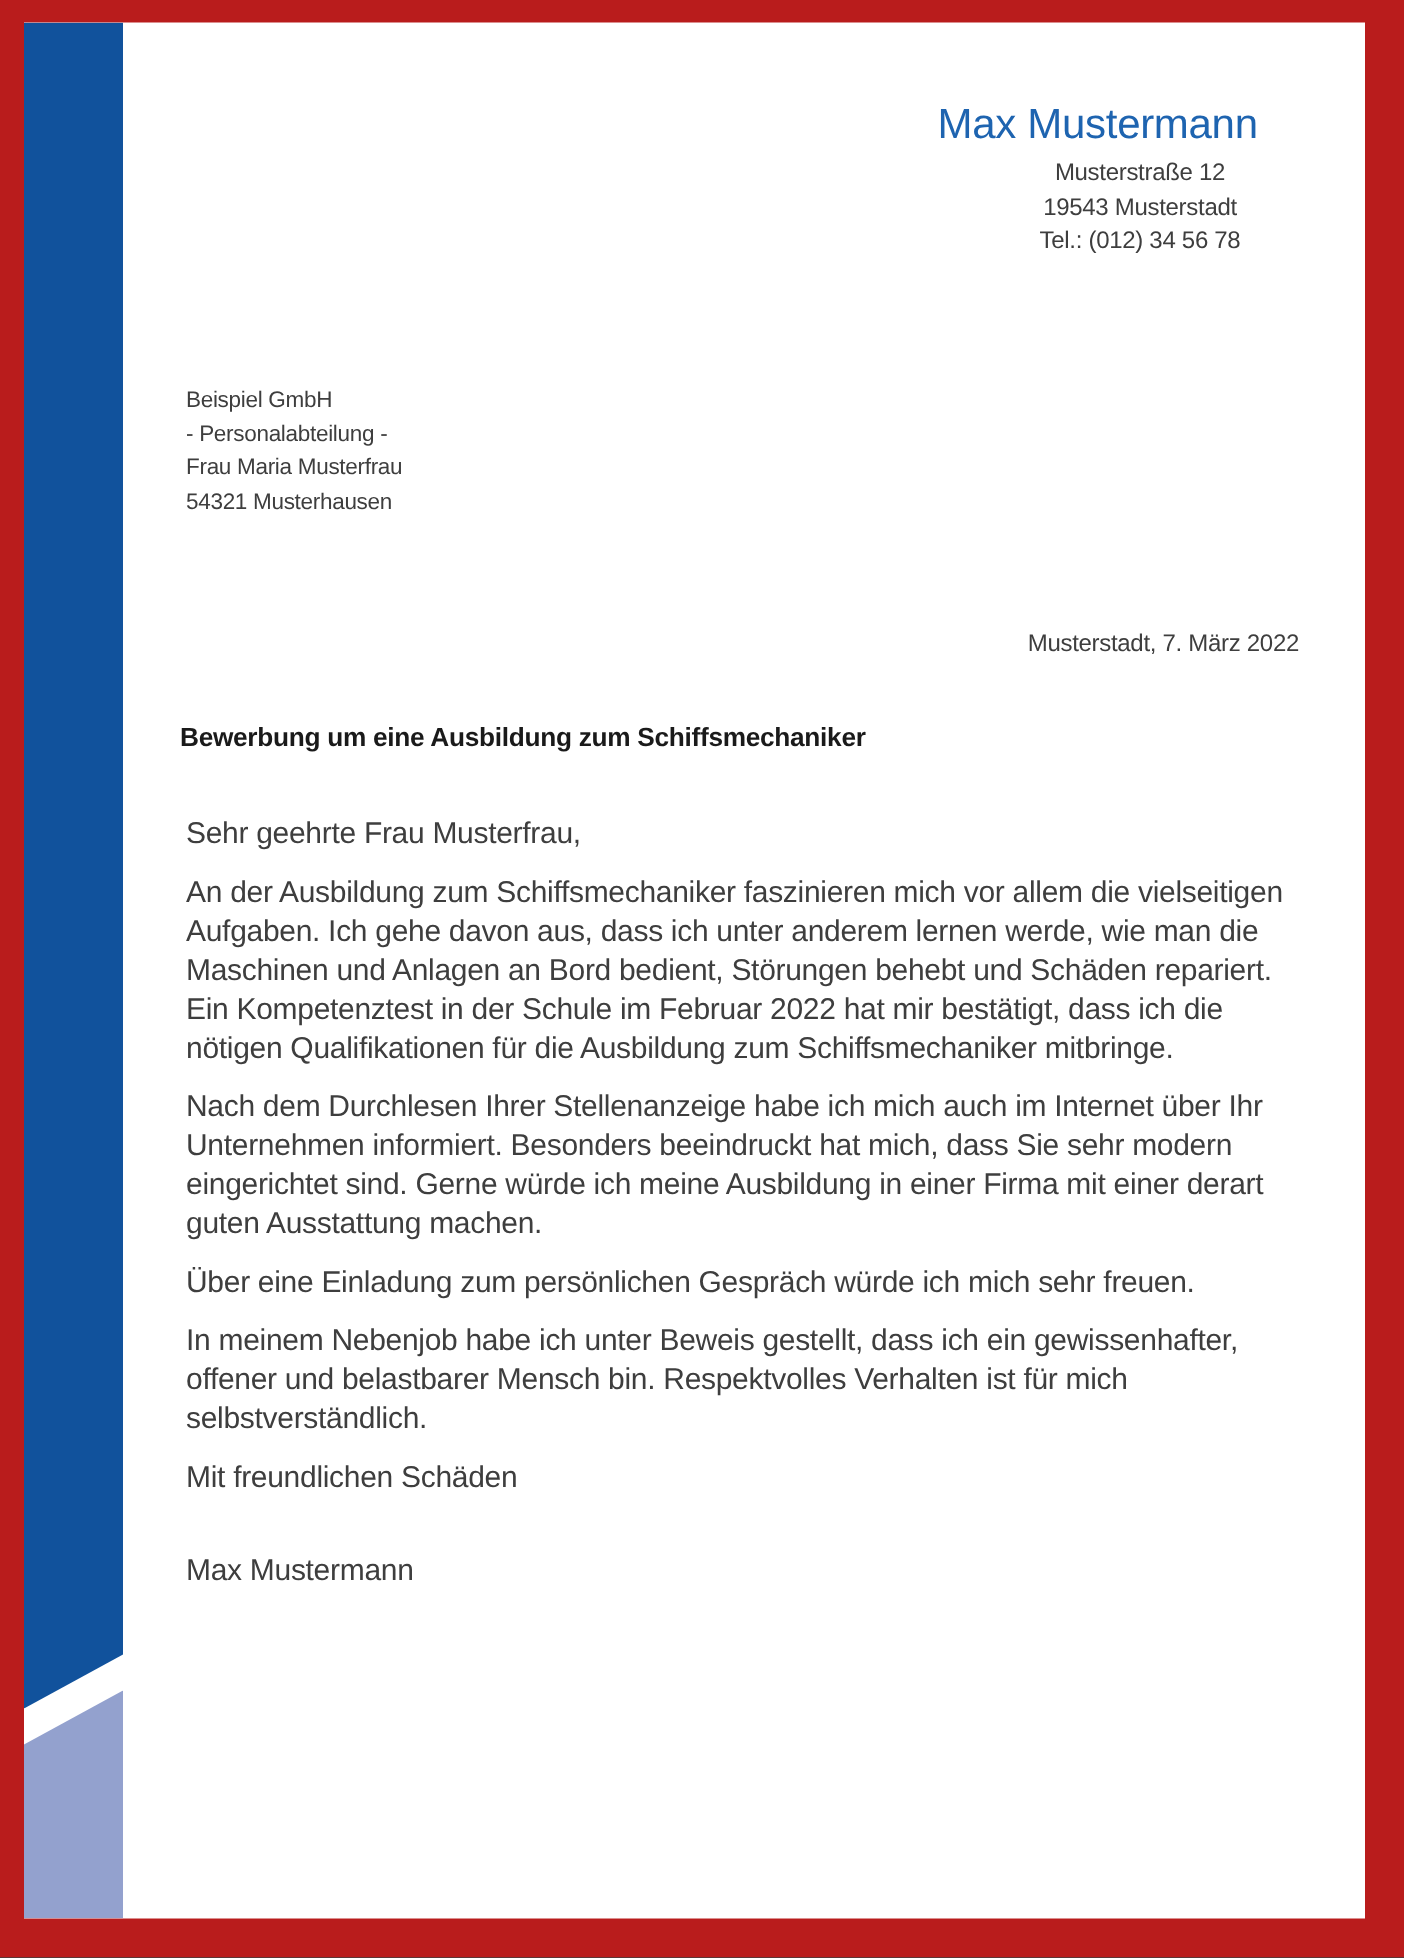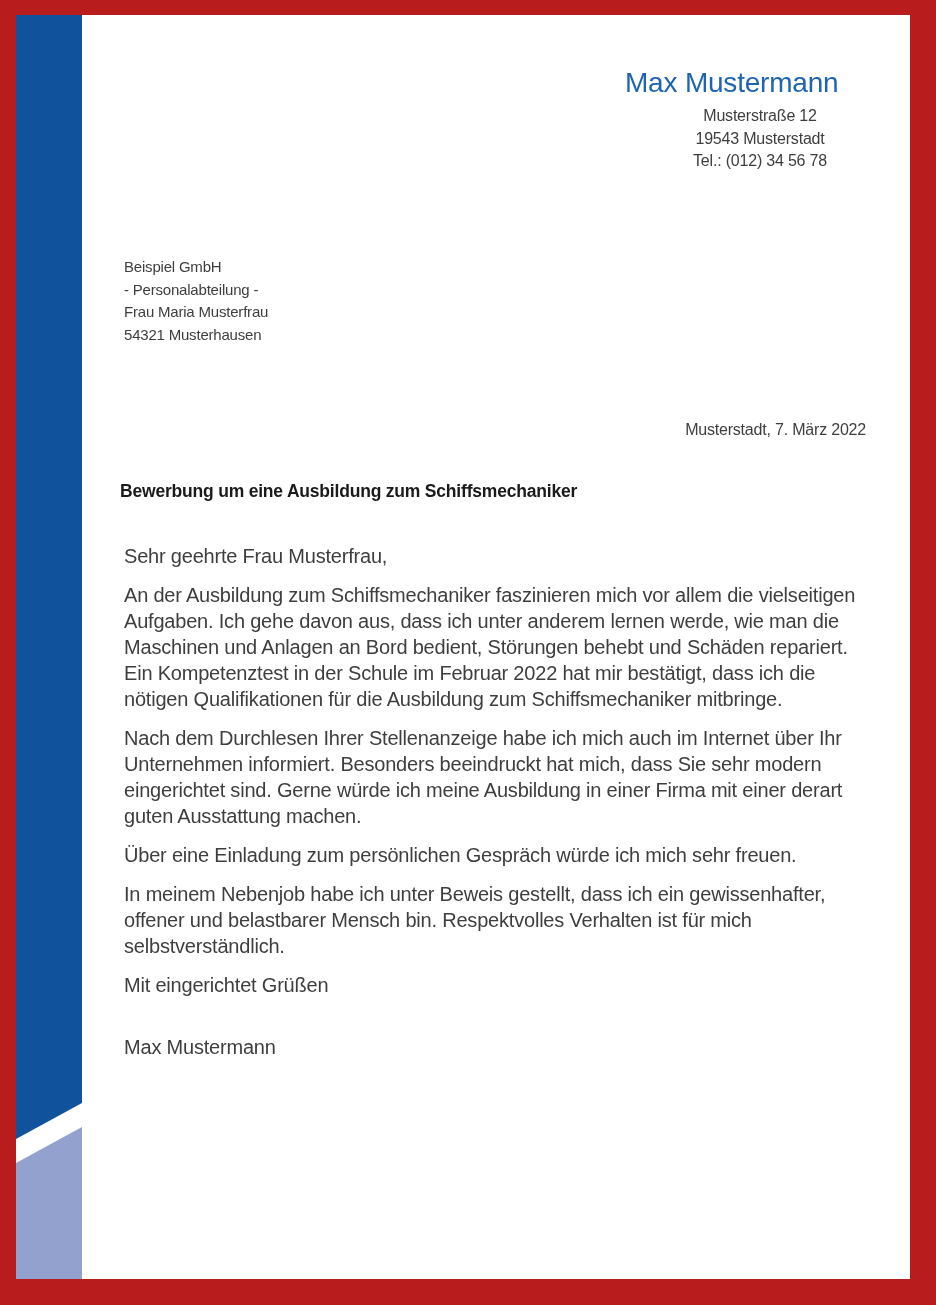--- a/index.html
+++ b/index.html
@@ -153,18 +153,18 @@
     <div class="date-row">Musterstadt, 7. März 2022</div>
 
     <div class="subject">Bewerbung um eine Ausbildung zum Schiffsmechaniker</div>
 
     <div class="body-flow">
       <p class="first">Sehr geehrte Frau Musterfrau,</p>
       <p>An der Ausbildung zum Schiffsmechaniker faszinieren mich vor allem die vielseitigen Aufgaben. Ich gehe davon aus, dass ich unter anderem lernen werde, wie man die Maschinen und Anlagen an Bord bedient, Störungen behebt und Schäden repariert. Ein Kompetenztest in der Schule im Februar 2022 hat mir bestätigt, dass ich die nötigen Qualifikationen für die Ausbildung zum Schiffsmechaniker mitbringe.</p>
       <p>Nach dem Durchlesen Ihrer Stellenanzeige habe ich mich auch im Internet über Ihr Unternehmen informiert. Besonders beeindruckt hat mich, dass Sie sehr modern eingerichtet sind. Gerne würde ich meine Ausbildung in einer Firma mit einer derart guten Ausstattung machen.</p>
       <p>Über eine Einladung zum persönlichen Gespräch würde ich mich sehr freuen.</p>
       <p>In meinem Nebenjob habe ich unter Beweis gestellt, dass ich ein gewissenhafter, offener und belastbarer Mensch bin. Respektvolles Verhalten ist für mich selbstverständlich.</p>
-      <p>Mit eingerichtet Grüßen</p>
+      <p>Mit freundlichen Schäden</p>
       <p class="signature">Max Mustermann</p>
     </div>
 
   </div>
 </div>
 
 </body></html>

